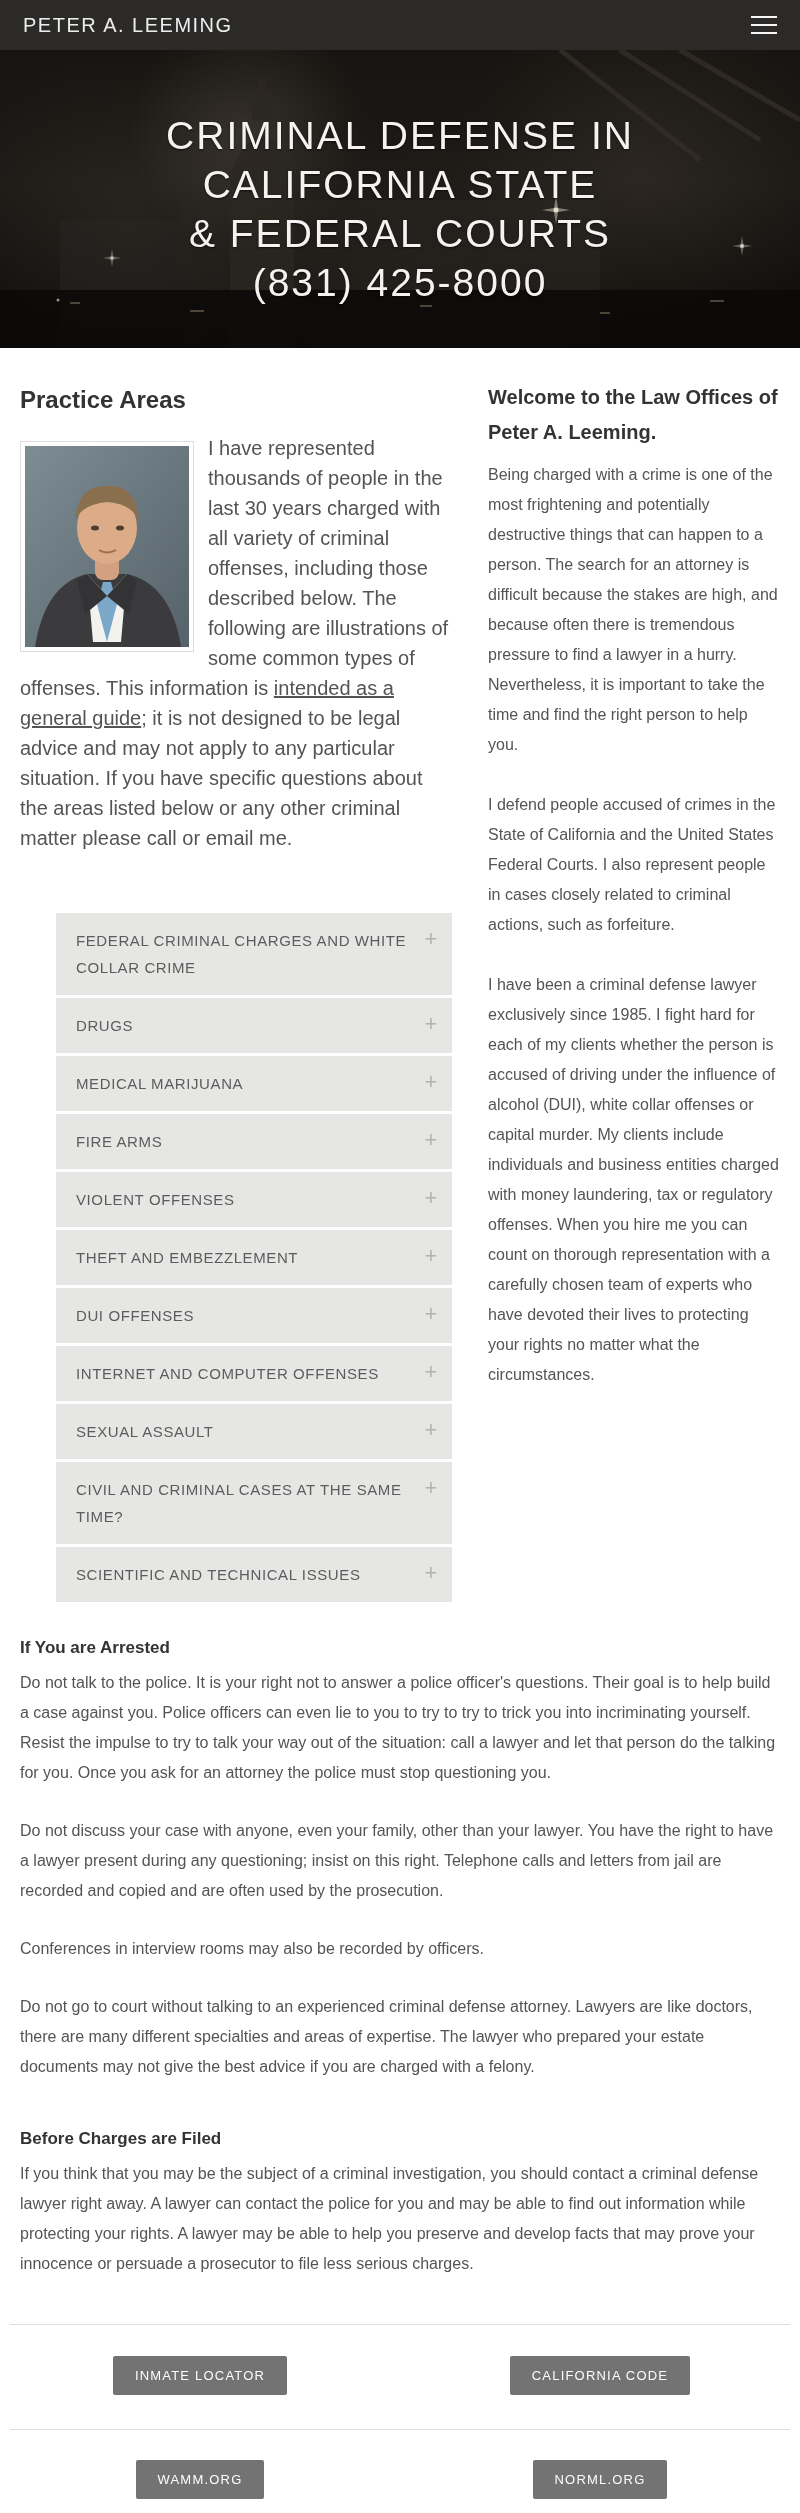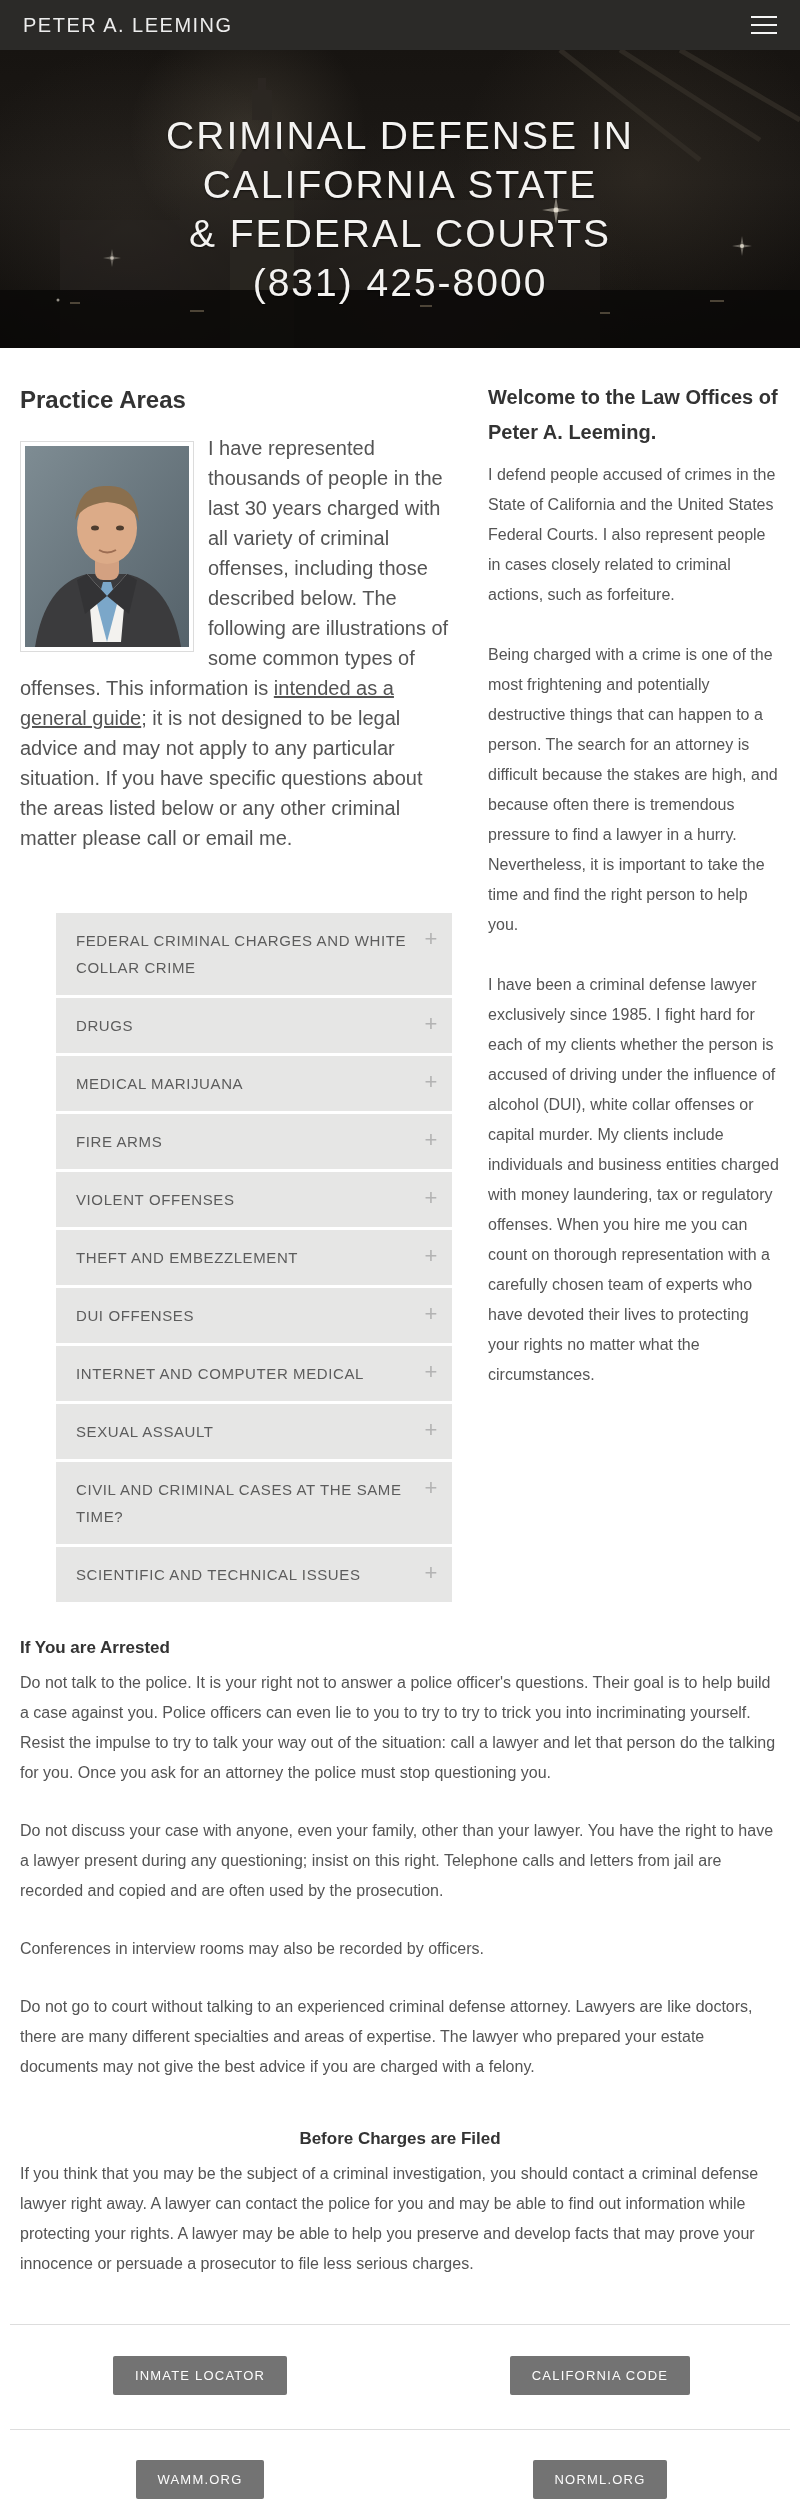--- a/index.html
+++ b/index.html
@@ -73,21 +73,21 @@
   .welcome-h {
     color: #333333; font-size: 20px; font-weight: 700;
     line-height: 35px; margin-top: 32px; margin-bottom: 10px;
   }
   .col-right p, .body-section p { font-size: 16px; line-height: 30px; color: #545454; margin-bottom: 30px; }
   
   .body-section { padding: 0 20px; margin-top: 32px; }
   .sec-h { color: #333333; font-size: 17px; font-weight: 700; line-height: 22px; margin-bottom: 9px; }
   .body-section p { margin-bottom: 28px; }
   .sec-h + p { margin-top: 0; }
-  .sec-h.later { margin-top: 46px; text-align: center; }
+  .sec-h.later { margin-top: 46px; }
   
   .res-divider { border: none; border-top: 1px solid #dddddd; margin: 45px 10px 0; }
   .btn-row { display: flex; margin-top: 31px; }
   .btn-cell { width: 50%; display: flex; justify-content: center; }
   .res-btn {
     display: inline-block; background: #737373; color: #fdfdfd;
     font-size: 13px; letter-spacing: 1.2px; font-weight: 400;
     padding: 12px 22px; border: none; border-radius: 2px; cursor: pointer;
     font-family: "Liberation Sans", sans-serif;
   }
@@ -190,31 +190,31 @@
     </div>
 
     <ul class="accordion">
       <li><span class="acc-label">FEDERAL CRIMINAL CHARGES AND WHITE COLLAR CRIME</span><span class="plus">+</span></li>
       <li><span class="acc-label">DRUGS</span><span class="plus">+</span></li>
       <li><span class="acc-label">MEDICAL MARIJUANA</span><span class="plus">+</span></li>
       <li><span class="acc-label">FIRE ARMS</span><span class="plus">+</span></li>
       <li><span class="acc-label">VIOLENT OFFENSES</span><span class="plus">+</span></li>
       <li><span class="acc-label">THEFT AND EMBEZZLEMENT</span><span class="plus">+</span></li>
       <li><span class="acc-label">DUI OFFENSES</span><span class="plus">+</span></li>
-      <li><span class="acc-label">INTERNET AND COMPUTER MEDICAL</span><span class="plus">+</span></li>
+      <li><span class="acc-label">INTERNET AND COMPUTER OFFENSES</span><span class="plus">+</span></li>
       <li><span class="acc-label">SEXUAL ASSAULT</span><span class="plus">+</span></li>
       <li><span class="acc-label">CIVIL AND CRIMINAL CASES AT THE SAME TIME?</span><span class="plus">+</span></li>
       <li><span class="acc-label">SCIENTIFIC AND TECHNICAL ISSUES</span><span class="plus">+</span></li>
     </ul>
   </div>
 
   <div class="col-right">
     <h3 class="welcome-h">Welcome to the Law Offices of Peter A. Leeming.</h3>
+    <p>Being charged with a crime is one of the most frightening and potentially destructive things that can happen to a person. The search for an attorney is difficult because the stakes are high, and because often there is tremendous pressure to find a lawyer in a hurry. Nevertheless, it is important to take the time and find the right person to help you.</p>
     <p>I defend people accused of crimes in the State of California and the United States Federal Courts. I also represent people in cases closely related to criminal actions, such as forfeiture.</p>
-    <p>Being charged with a crime is one of the most frightening and potentially destructive things that can happen to a person. The search for an attorney is difficult because the stakes are high, and because often there is tremendous pressure to find a lawyer in a hurry. Nevertheless, it is important to take the time and find the right person to help you.</p>
     <p>I have been a criminal defense lawyer exclusively since 1985. I fight hard for each of my clients whether the person is accused of driving under the influence of alcohol (DUI),  white collar offenses or capital murder. My clients include individuals and business entities charged with money laundering, tax or regulatory offenses. When you hire me you can count on thorough representation with a carefully chosen team of experts who have devoted their lives to protecting your rights no matter what the circumstances.</p>
   </div>
 </div>
 
 <section class="body-section">
   <h4 class="sec-h">If You are Arrested</h4>
   <p>Do not talk to the police. It is your right not to answer a police officer's questions. Their goal is to help build a case against you. Police officers can even lie to you to try to try to trick you into incriminating yourself. Resist the impulse to try to talk your way out of the situation: call a lawyer and let that person do the talking for you. Once you ask for an attorney the police must stop questioning you.</p>
   <p>Do not discuss your case with anyone, even your family, other than your lawyer. You have the right to have a lawyer present during any questioning; insist on this right. Telephone calls and letters from jail are recorded and copied and are often used by the prosecution.</p>
   <p>Conferences in interview rooms may also be recorded by officers.</p>
   <p>Do not go to court without talking to an experienced criminal defense attorney. Lawyers are like doctors, there are many different specialties and areas of expertise. The lawyer who prepared your estate documents may not give the best advice if you are charged with a felony.</p>

